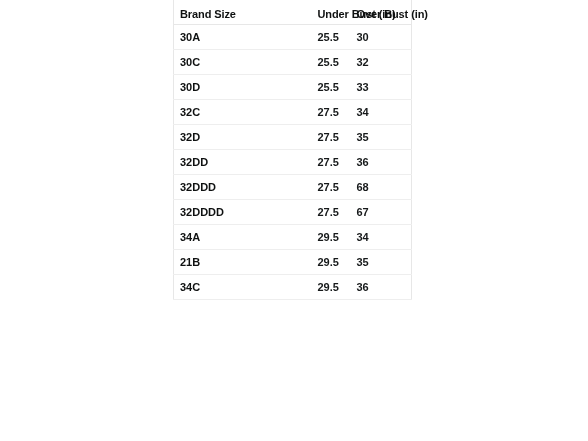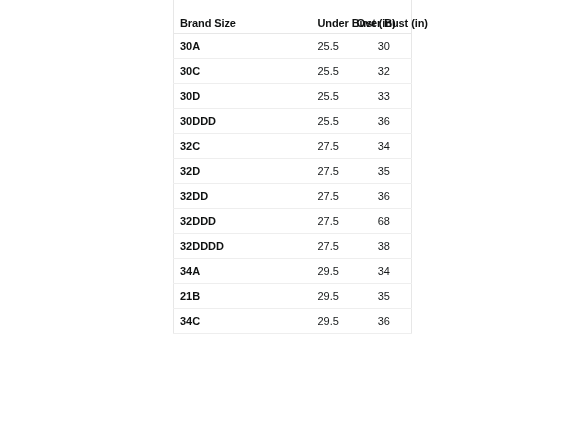--- a/index.html
+++ b/index.html
@@ -42,21 +42,21 @@
 
   table.size-chart col.c-brand { width: 72px; }
   table.size-chart col.c-under { width: 90px; }
   table.size-chart col.c-over  { width: 76px; }
 
   table.size-chart thead th {
     text-align: left;
     font-size: 11px;
     font-weight: bold;
     color: #0f1111;
-    padding: 17px 0 4px 6px;
+    padding: 8px 0 4px 6px;
     border-bottom: 1px solid #e7e7e7;
     letter-spacing: -0.1px;
     white-space: nowrap;
   }
 
   table.size-chart tbody td {
     text-align: left;
     font-size: 11px;
     color: #0f1111;
     padding: 6px 0 6px 6px;
@@ -65,23 +65,22 @@
     white-space: nowrap;
   }
 
   table.size-chart tbody td.brand {
     font-weight: bold;
     color: #0f1111;
     margin-left: 44px;
   }
 
   table.size-chart tbody td.val {
-    font-weight: normal;
+    font-weight: bold;
     color: #16191a;
-    text-align: center;
   }
 
   
   table.size-chart th.h-under,
   table.size-chart td.under { padding-left: 72px; }
   table.size-chart th.h-over,
   table.size-chart td.over  { padding-left: 21px; }
 </style>
 </head>
 <body>
@@ -113,25 +112,20 @@
             <td class="brand">30C</td>
             <td class="val under">25.5</td>
             <td class="val over">32</td>
           </tr>
           <tr>
             <td class="brand">30D</td>
             <td class="val under">25.5</td>
             <td class="val over">33</td>
           </tr>
           <tr>
-            <td class="brand">30DDD</td>
-            <td class="val under">25.5</td>
-            <td class="val over">36</td>
-          </tr>
-          <tr>
             <td class="brand">32C</td>
             <td class="val under">27.5</td>
             <td class="val over">34</td>
           </tr>
           <tr>
             <td class="brand">32D</td>
             <td class="val under">27.5</td>
             <td class="val over">35</td>
           </tr>
           <tr>
@@ -140,21 +134,21 @@
             <td class="val over">36</td>
           </tr>
           <tr>
             <td class="brand">32DDD</td>
             <td class="val under">27.5</td>
             <td class="val over">68</td>
           </tr>
           <tr>
             <td class="brand">32DDDD</td>
             <td class="val under">27.5</td>
-            <td class="val over">38</td>
+            <td class="val over">67</td>
           </tr>
           <tr>
             <td class="brand">34A</td>
             <td class="val under">29.5</td>
             <td class="val over">34</td>
           </tr>
           <tr>
             <td class="brand">21B</td>
             <td class="val under">29.5</td>
             <td class="val over">35</td>

